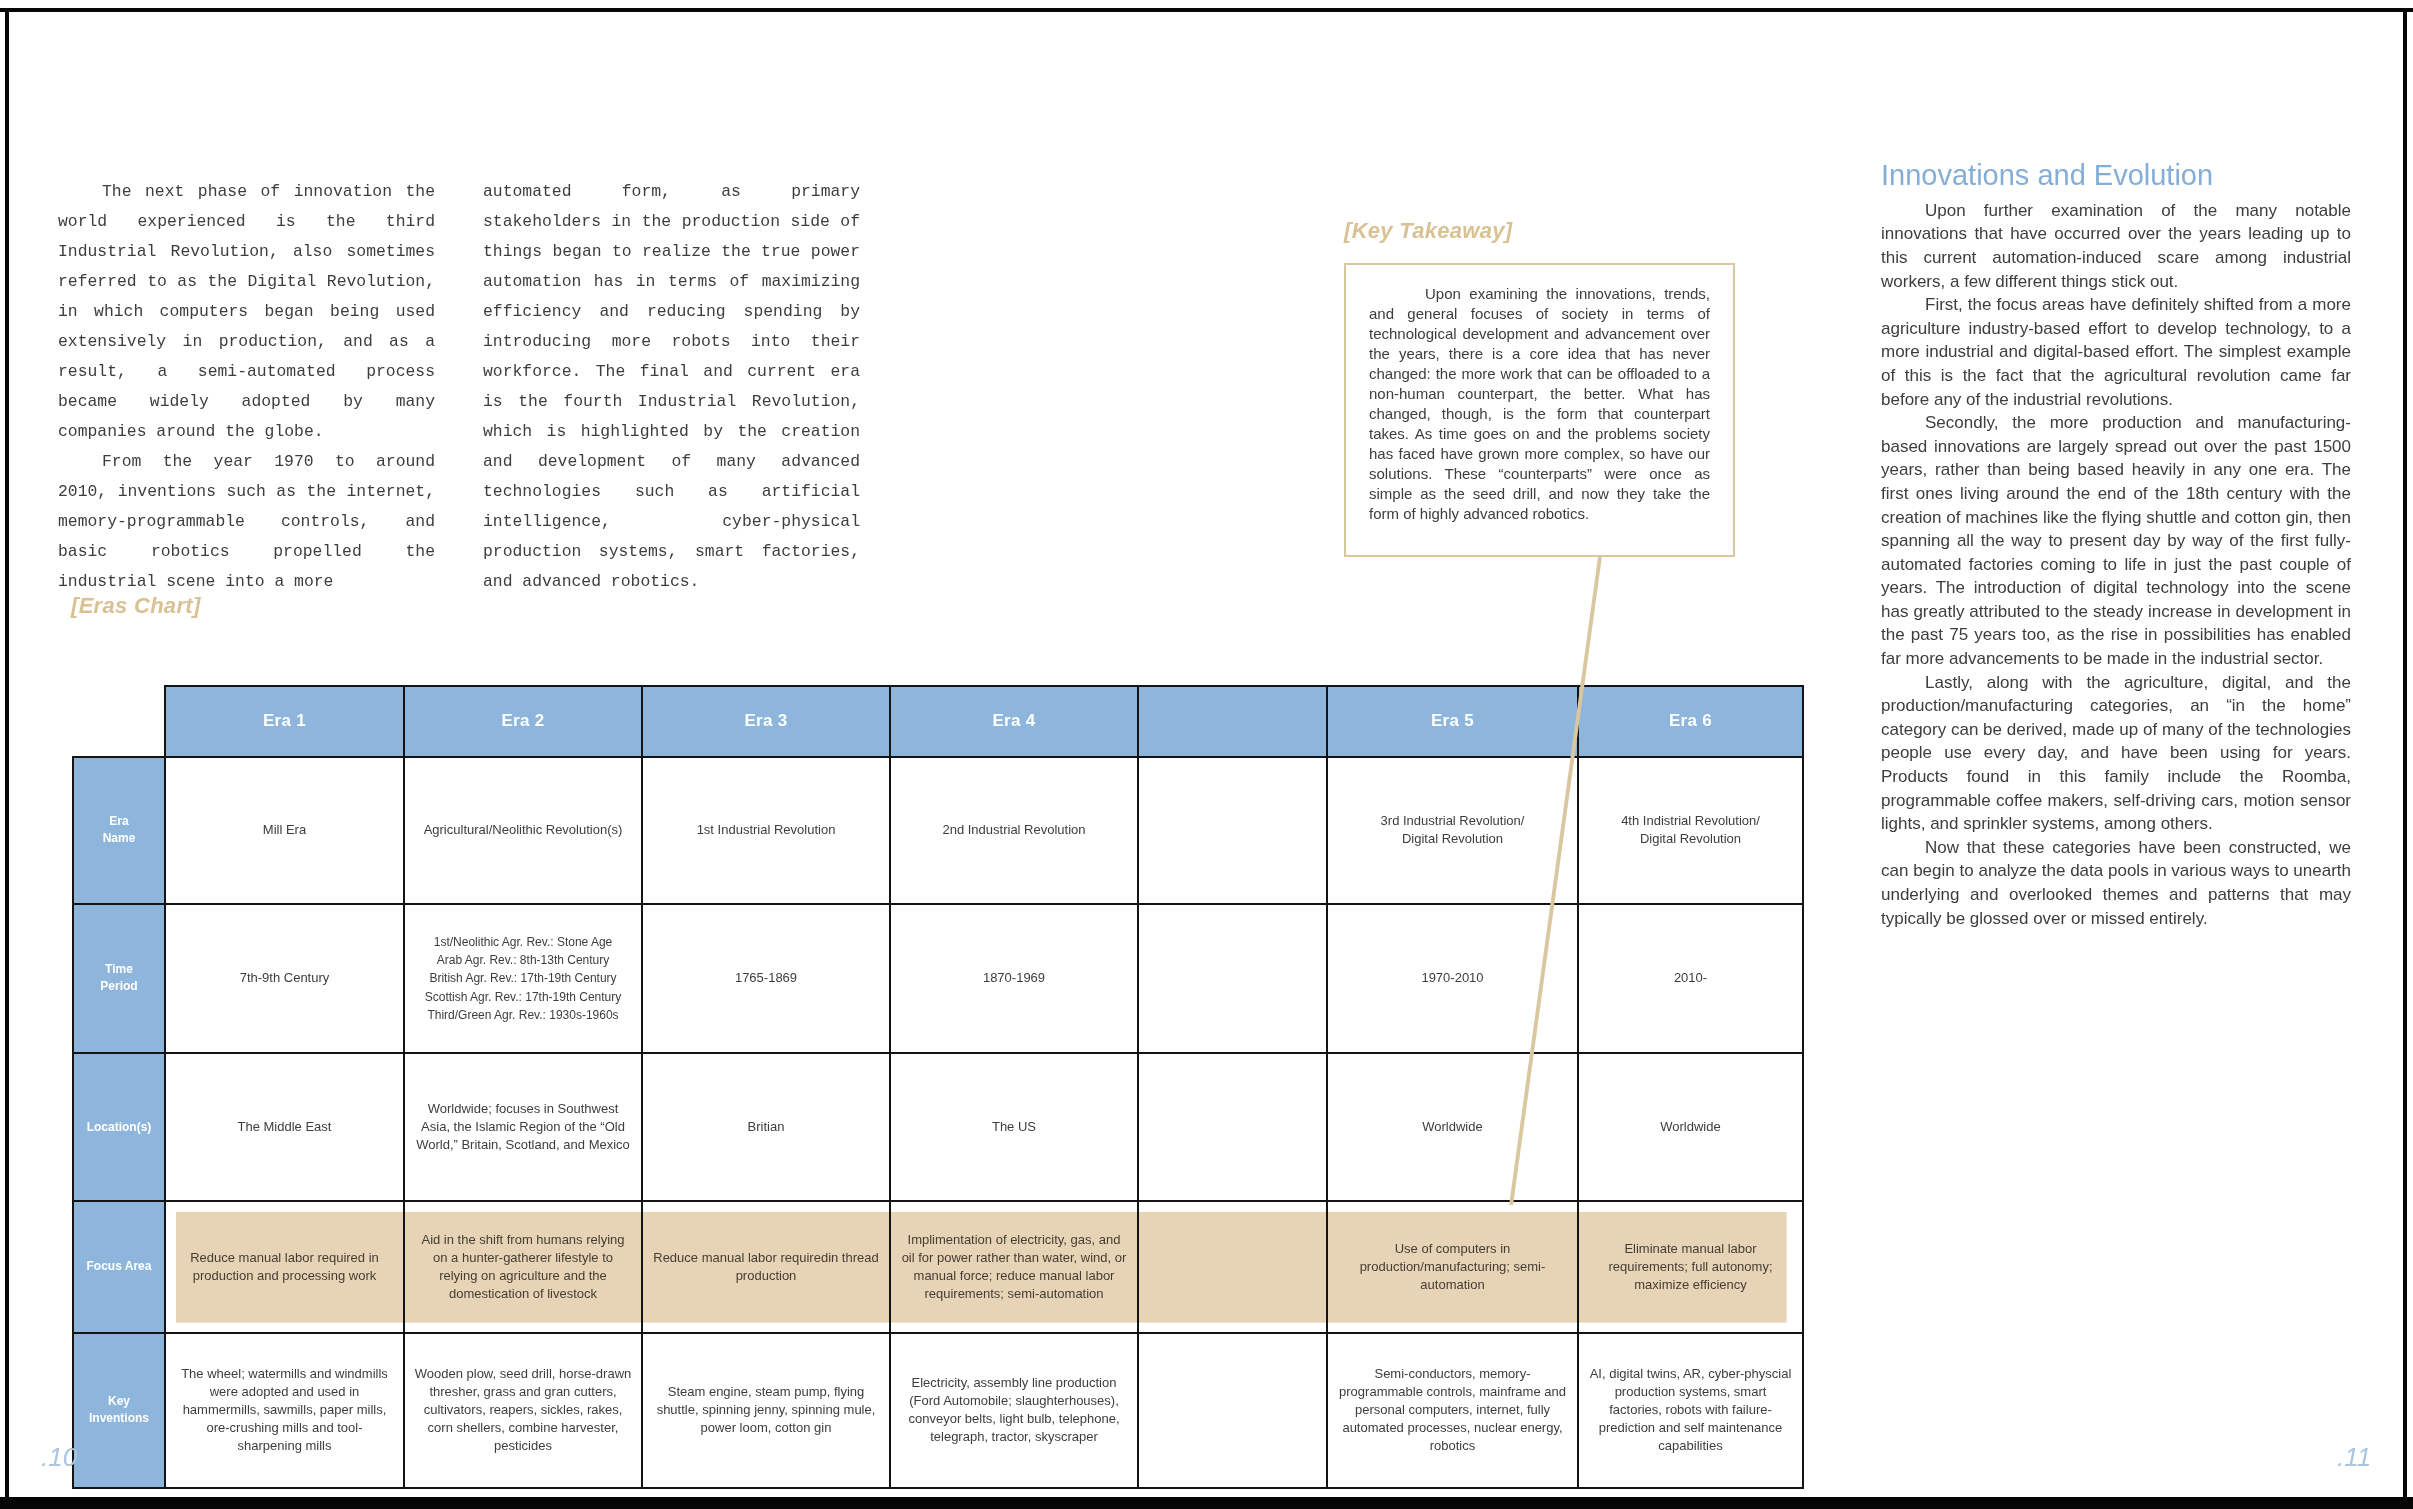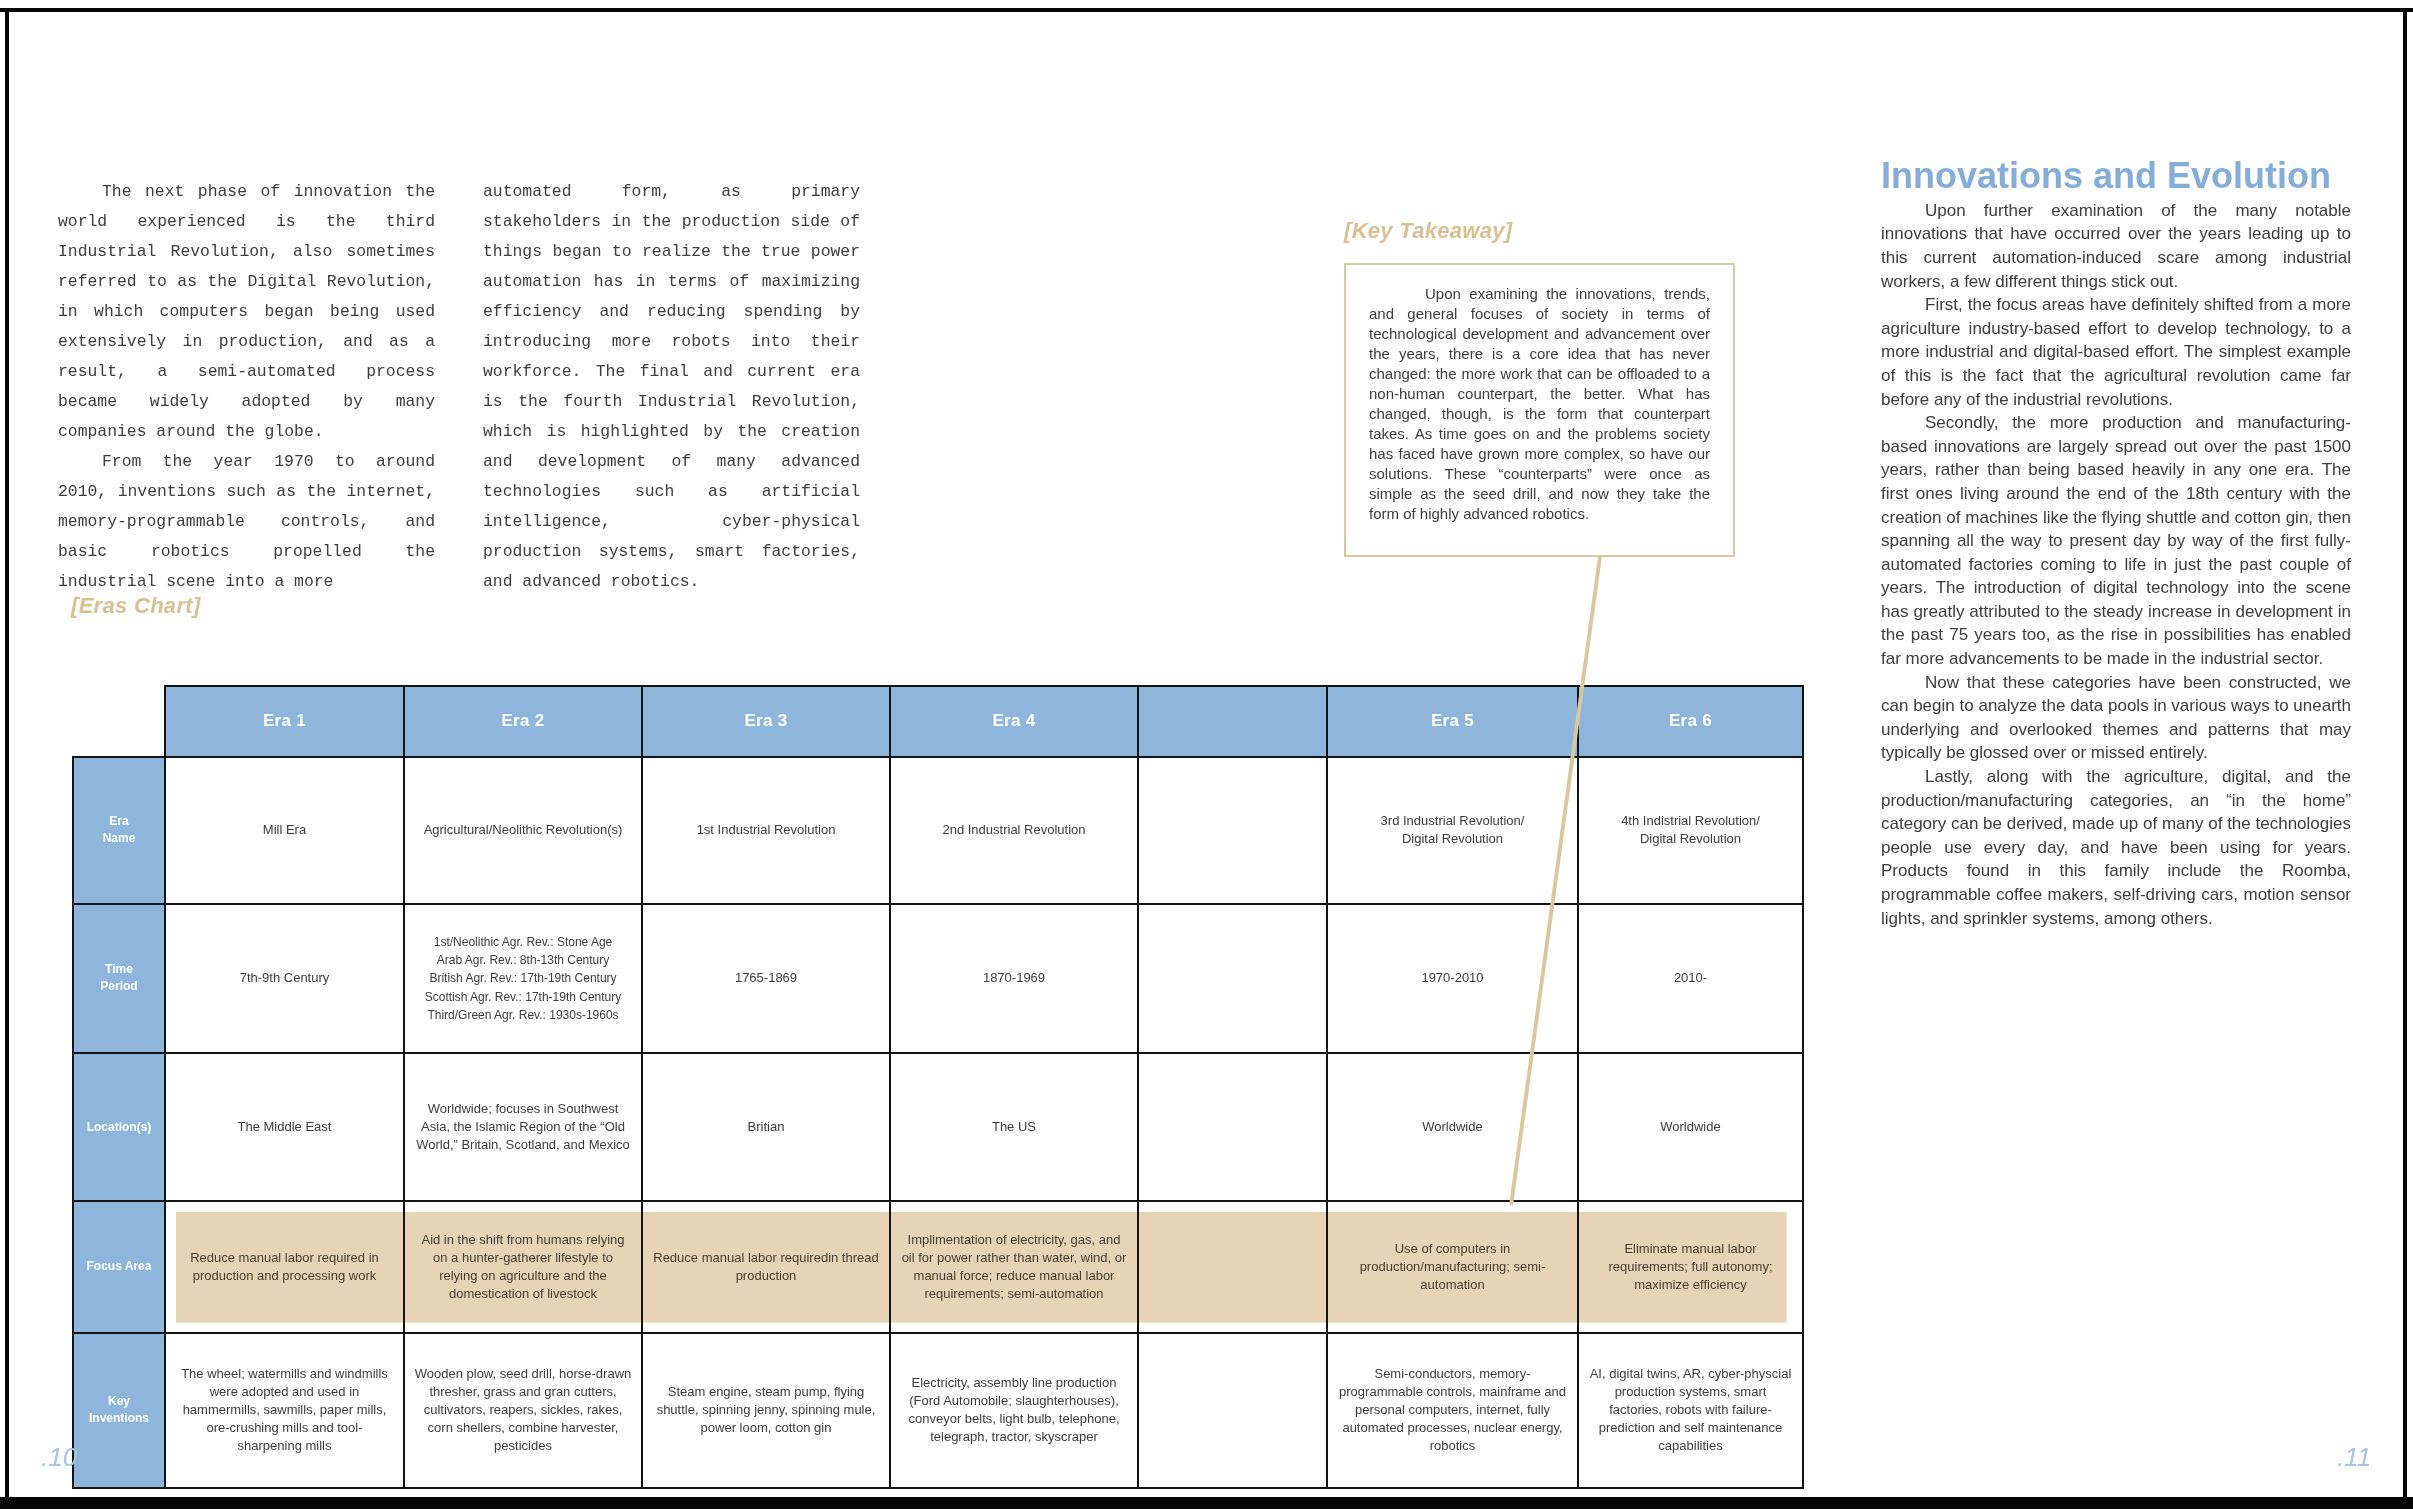--- a/index.html
+++ b/index.html
@@ -48,21 +48,21 @@
   tr.r-focus td{height:126px;}
   tr.r-inv  td{height:149px;}
   tr.r-time td.c1{font-size:12px;line-height:1.52;padding:1.9px 3.9px;}
   tr.r-focus td{color:#453d33;
     background:linear-gradient(#e7d4b6,#e7d4b6) center/100% calc(100% - 19.3px) no-repeat;}
   tr.r-focus td.c0{background:linear-gradient(#e7d4b6,#e7d4b6) right center/calc(100% - 9.7px) calc(100% - 19.3px) no-repeat;}
   tr.r-focus td.c6{background:linear-gradient(#e7d4b6,#e7d4b6) left center/calc(100% - 15.4px) calc(100% - 19.3px) no-repeat;}
 
   
   .right-article{position:absolute;left:1881px;top:159px;width:470px;}
-  .right-article h1{margin:0 0 6.8px 0;font-size:36px;line-height:33px;color:#84aed8;font-weight:bold;}
+  .right-article h1{margin:0 0 6.8px 0;font-size:29px;line-height:33px;color:#84aed8;font-weight:normal;}
   .right-article p{margin:0;text-align:justify;text-indent:44px;font-size:17px;line-height:23.6px;}
 
   
   .page-num{position:absolute;font-size:26px;color:#a9c5e0;font-style:italic;}
   .pn-left{left:41px;top:1442px;}
   .pn-right{left:2337px;top:1442px;}
 </style>
 </head>
 <body>
 
@@ -177,21 +177,21 @@
 
   <div class="takeaway-box">
     <p>Upon examining the innovations, trends, and general focuses of society in terms of technological development and advancement over the years, there is a core idea that has never changed: the more work that can be offloaded to a non-human counterpart, the better. What has changed, though, is the form that counterpart takes. As time goes on and the problems society has faced have grown more complex, so have our solutions. These “counterparts” were once as simple as the seed drill, and now they take the form of highly advanced robotics.</p>
   </div>
 
   <div class="right-article">
     <h1>Innovations and Evolution</h1>
     <p>Upon further examination of the many notable innovations that have occurred over the years leading up to this current automation-induced scare among industrial workers, a few different things stick out.</p>
     <p>First, the focus areas have definitely shifted from a more agriculture industry-based effort to develop technology, to a more industrial and digital-based effort. The simplest example of this is the fact that the agricultural revolution came far before any of the industrial revolutions.</p>
     <p>Secondly, the more production and manufacturing-based innovations are largely spread out over the past 1500 years, rather than being based heavily in any one era. The first ones living around the end of the 18th century with the creation of machines like the flying shuttle and cotton gin, then spanning all the way to present day by way of the first fully-automated factories coming to life in just the past couple of years. The introduction of digital technology into the scene has greatly attributed to the steady increase in development in the past 75 years too, as the rise in possibilities has enabled far more advancements to be made in the industrial sector.</p>
+    <p>Lastly, along with the agriculture, digital, and the production/manufacturing categories, an “in the home” category can be derived, made up of many of the technologies people use every day, and have been using for years. Products found in this family include the Roomba, programmable coffee makers, self-driving cars, motion sensor lights, and sprinkler systems, among others.</p>
     <p>Now that these categories have been constructed, we can begin to analyze the data pools in various ways to unearth underlying and overlooked themes and patterns that may typically be glossed over or missed entirely.</p>
-    <p>Lastly, along with the agriculture, digital, and the production/manufacturing categories, an “in the home” category can be derived, made up of many of the technologies people use every day, and have been using for years. Products found in this family include the Roomba, programmable coffee makers, self-driving cars, motion sensor lights, and sprinkler systems, among others.</p>
   </div>
 
   <div class="page-num pn-left">.10</div>
   <div class="page-num pn-right">.11</div>
 
 </div>
 
 
 </body></html>

